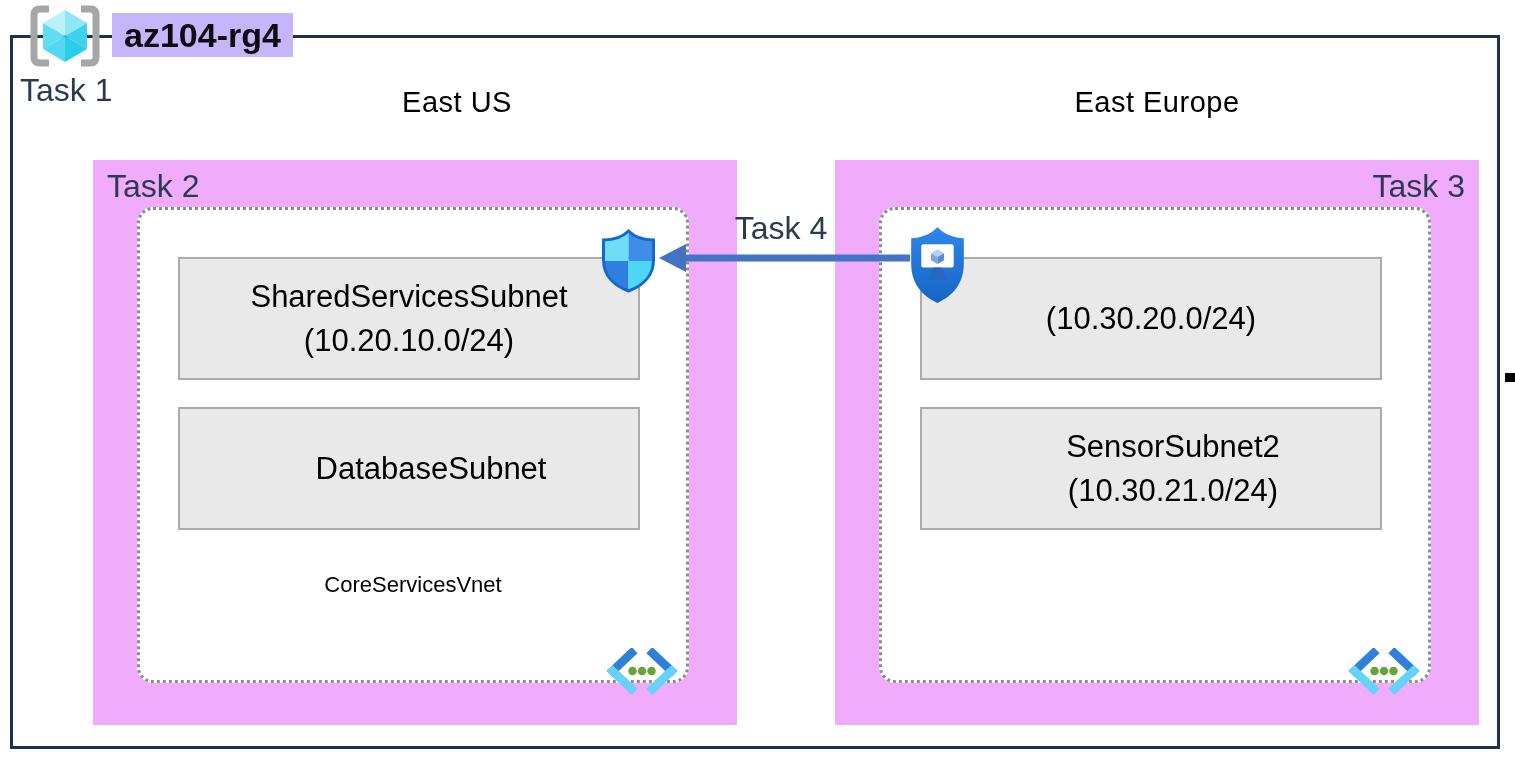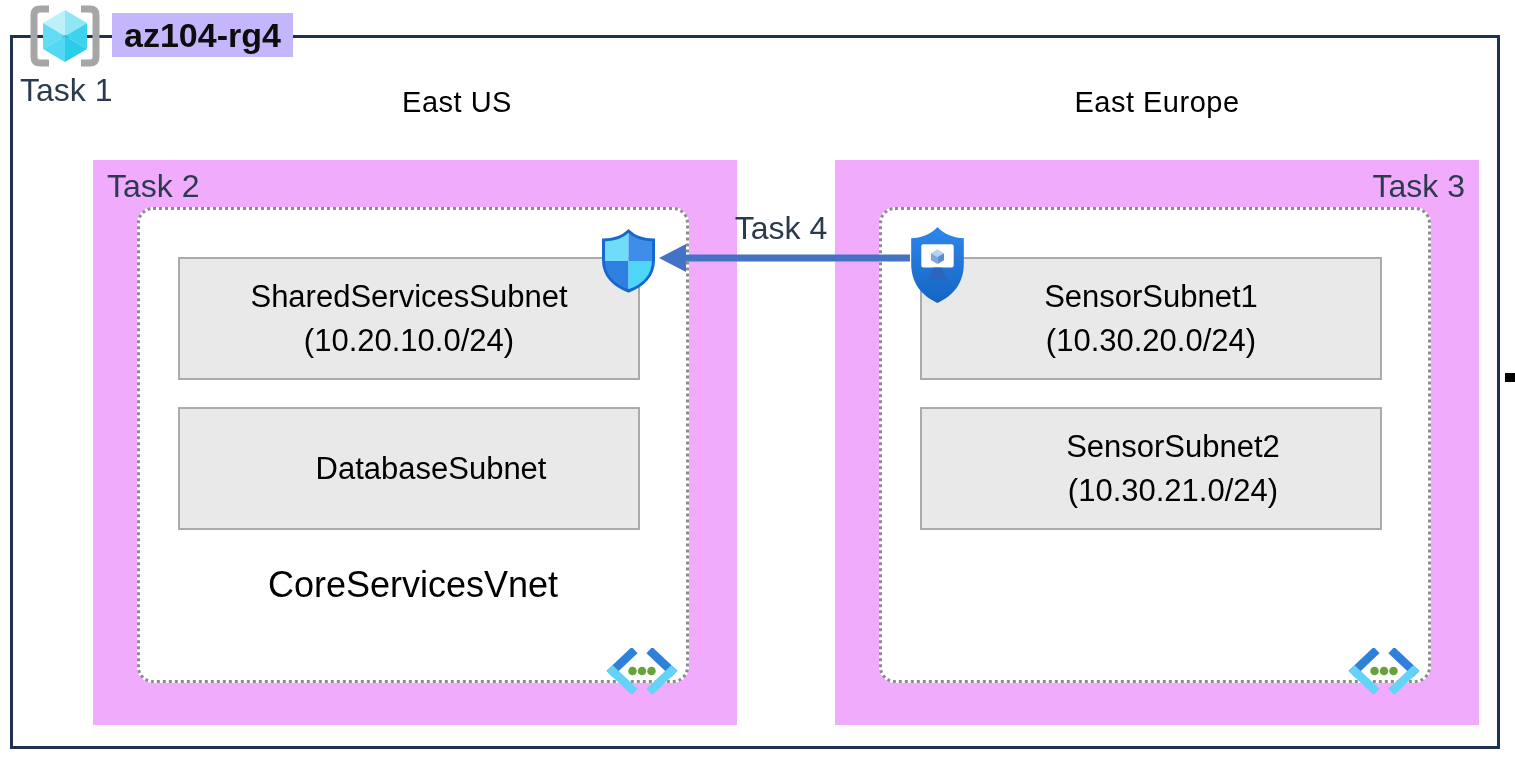--- a/index.html
+++ b/index.html
@@ -39,21 +39,21 @@
   .subnet{
     position:absolute;left:38px;width:462px;height:123px;
     background:#e9e9e9;border:2px solid #ababab;box-sizing:border-box;
     display:flex;flex-direction:column;align-items:center;justify-content:center;
     font-size:31px;line-height:44px;text-align:center;
   }
   .subnet-1{top:47px;}
   .subnet-2{top:197px;padding-left:44px;}
   .vnet-label{
     position:absolute;left:0;top:352px;width:100%;text-align:center;
-    font-size:36px;line-height:46px;
+    font-size:22px;line-height:46px;
   }
   .vnet-icon{position:absolute;right:8px;bottom:-14px;width:72px;height:46px;}
   .nsg-icon{position:absolute;left:599px;top:228px;width:59px;height:66px;z-index:5;}
   .defender-icon{position:absolute;left:907px;top:225px;width:61px;height:81px;z-index:5;}
   .peering-arrow{position:absolute;left:656px;top:235px;width:256px;height:46px;z-index:4;}
   .edge-tick{position:absolute;left:1505px;top:373px;width:10px;height:9px;background:#000;}
 </style>
 </head>
 <body>
 
@@ -100,21 +100,20 @@
         <circle cx="38" cy="24" r="4.5" fill="#67a33a"></circle>
         <circle cx="48" cy="24" r="4.5" fill="#67a33a"></circle>
       </svg>
     </div>
   </div>
 
   <div class="region region-west">
     <div class="task-label">Task 3</div>
     <div class="vnet">
       <div class="subnet subnet-1">
-        <div>SensorSubnet1</div>
         <div>(10.30.20.0/24)</div>
       </div>
       <div class="subnet subnet-2">
         <div>SensorSubnet2</div>
         <div>(10.30.21.0/24)</div>
       </div>
       <svg class="vnet-icon" viewBox="0 0 76 48">
         <line x1="27" y1="5" x2="7" y2="24" stroke="#2e80d9" stroke-width="9" stroke-linecap="square"></line>
         <line x1="7" y1="24" x2="27" y2="43" stroke="#64d3f7" stroke-width="9" stroke-linecap="square"></line>
         <line x1="49" y1="5" x2="69" y2="24" stroke="#2e80d9" stroke-width="9" stroke-linecap="square"></line>

